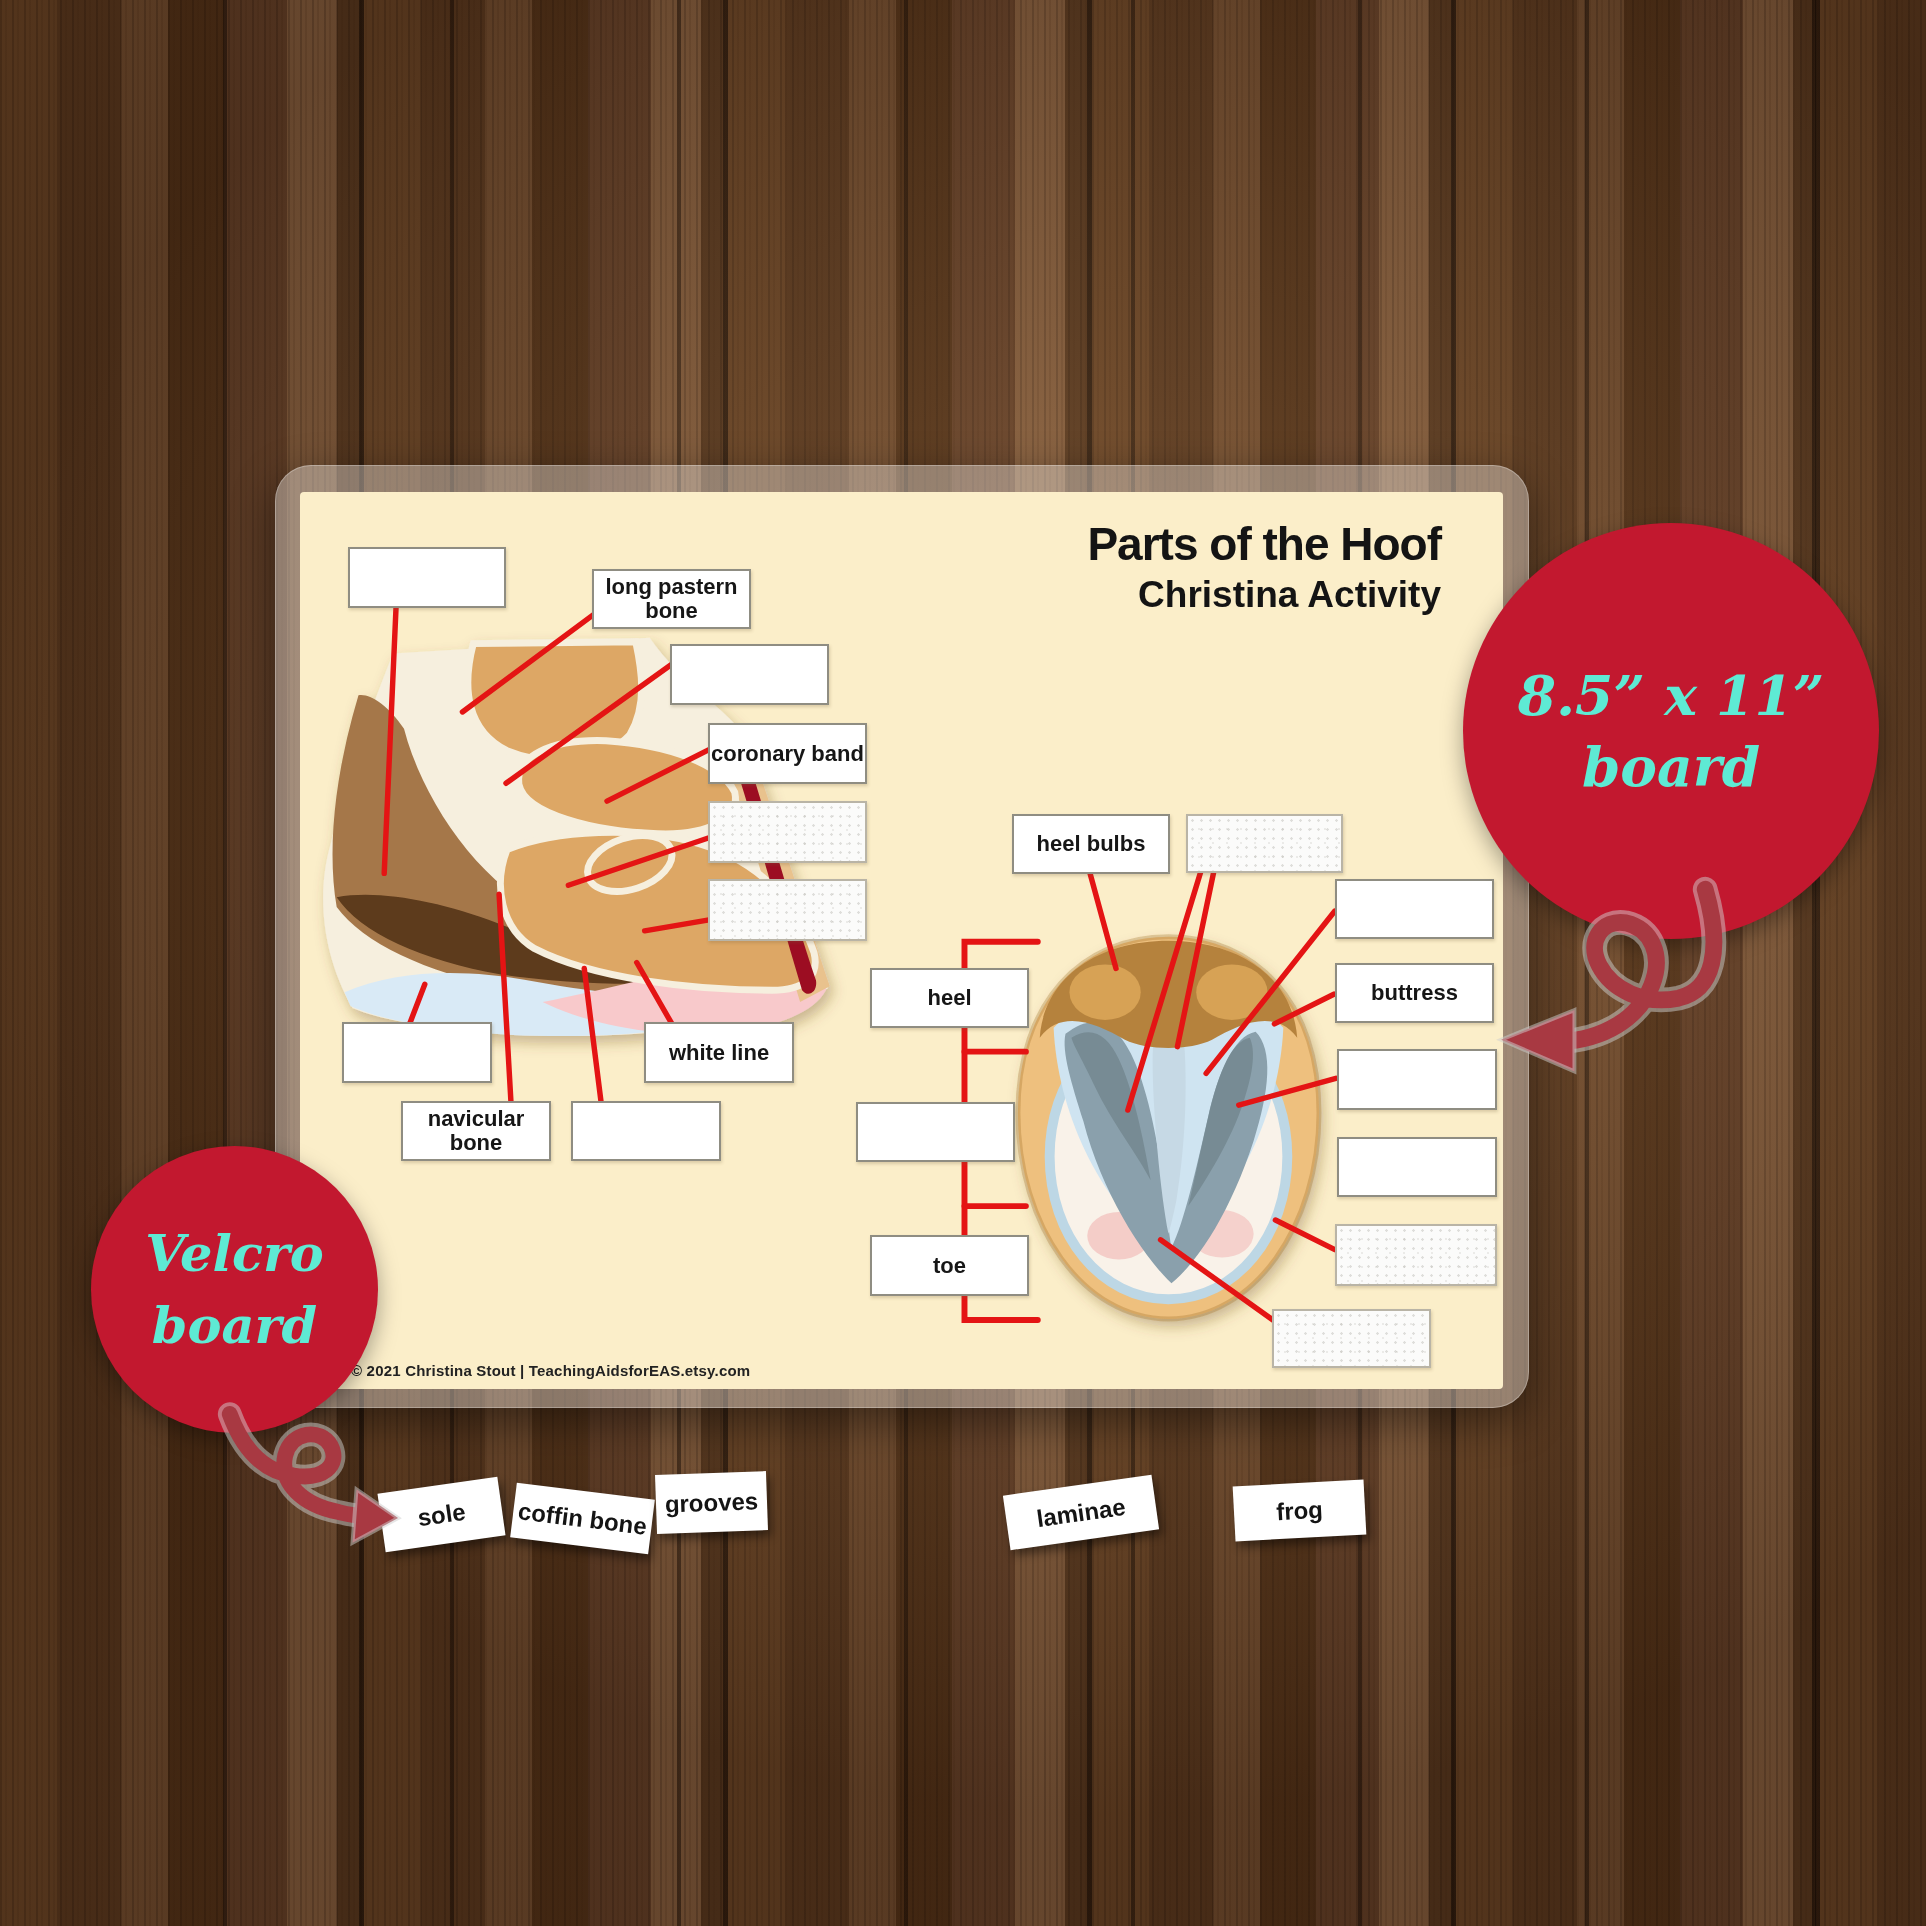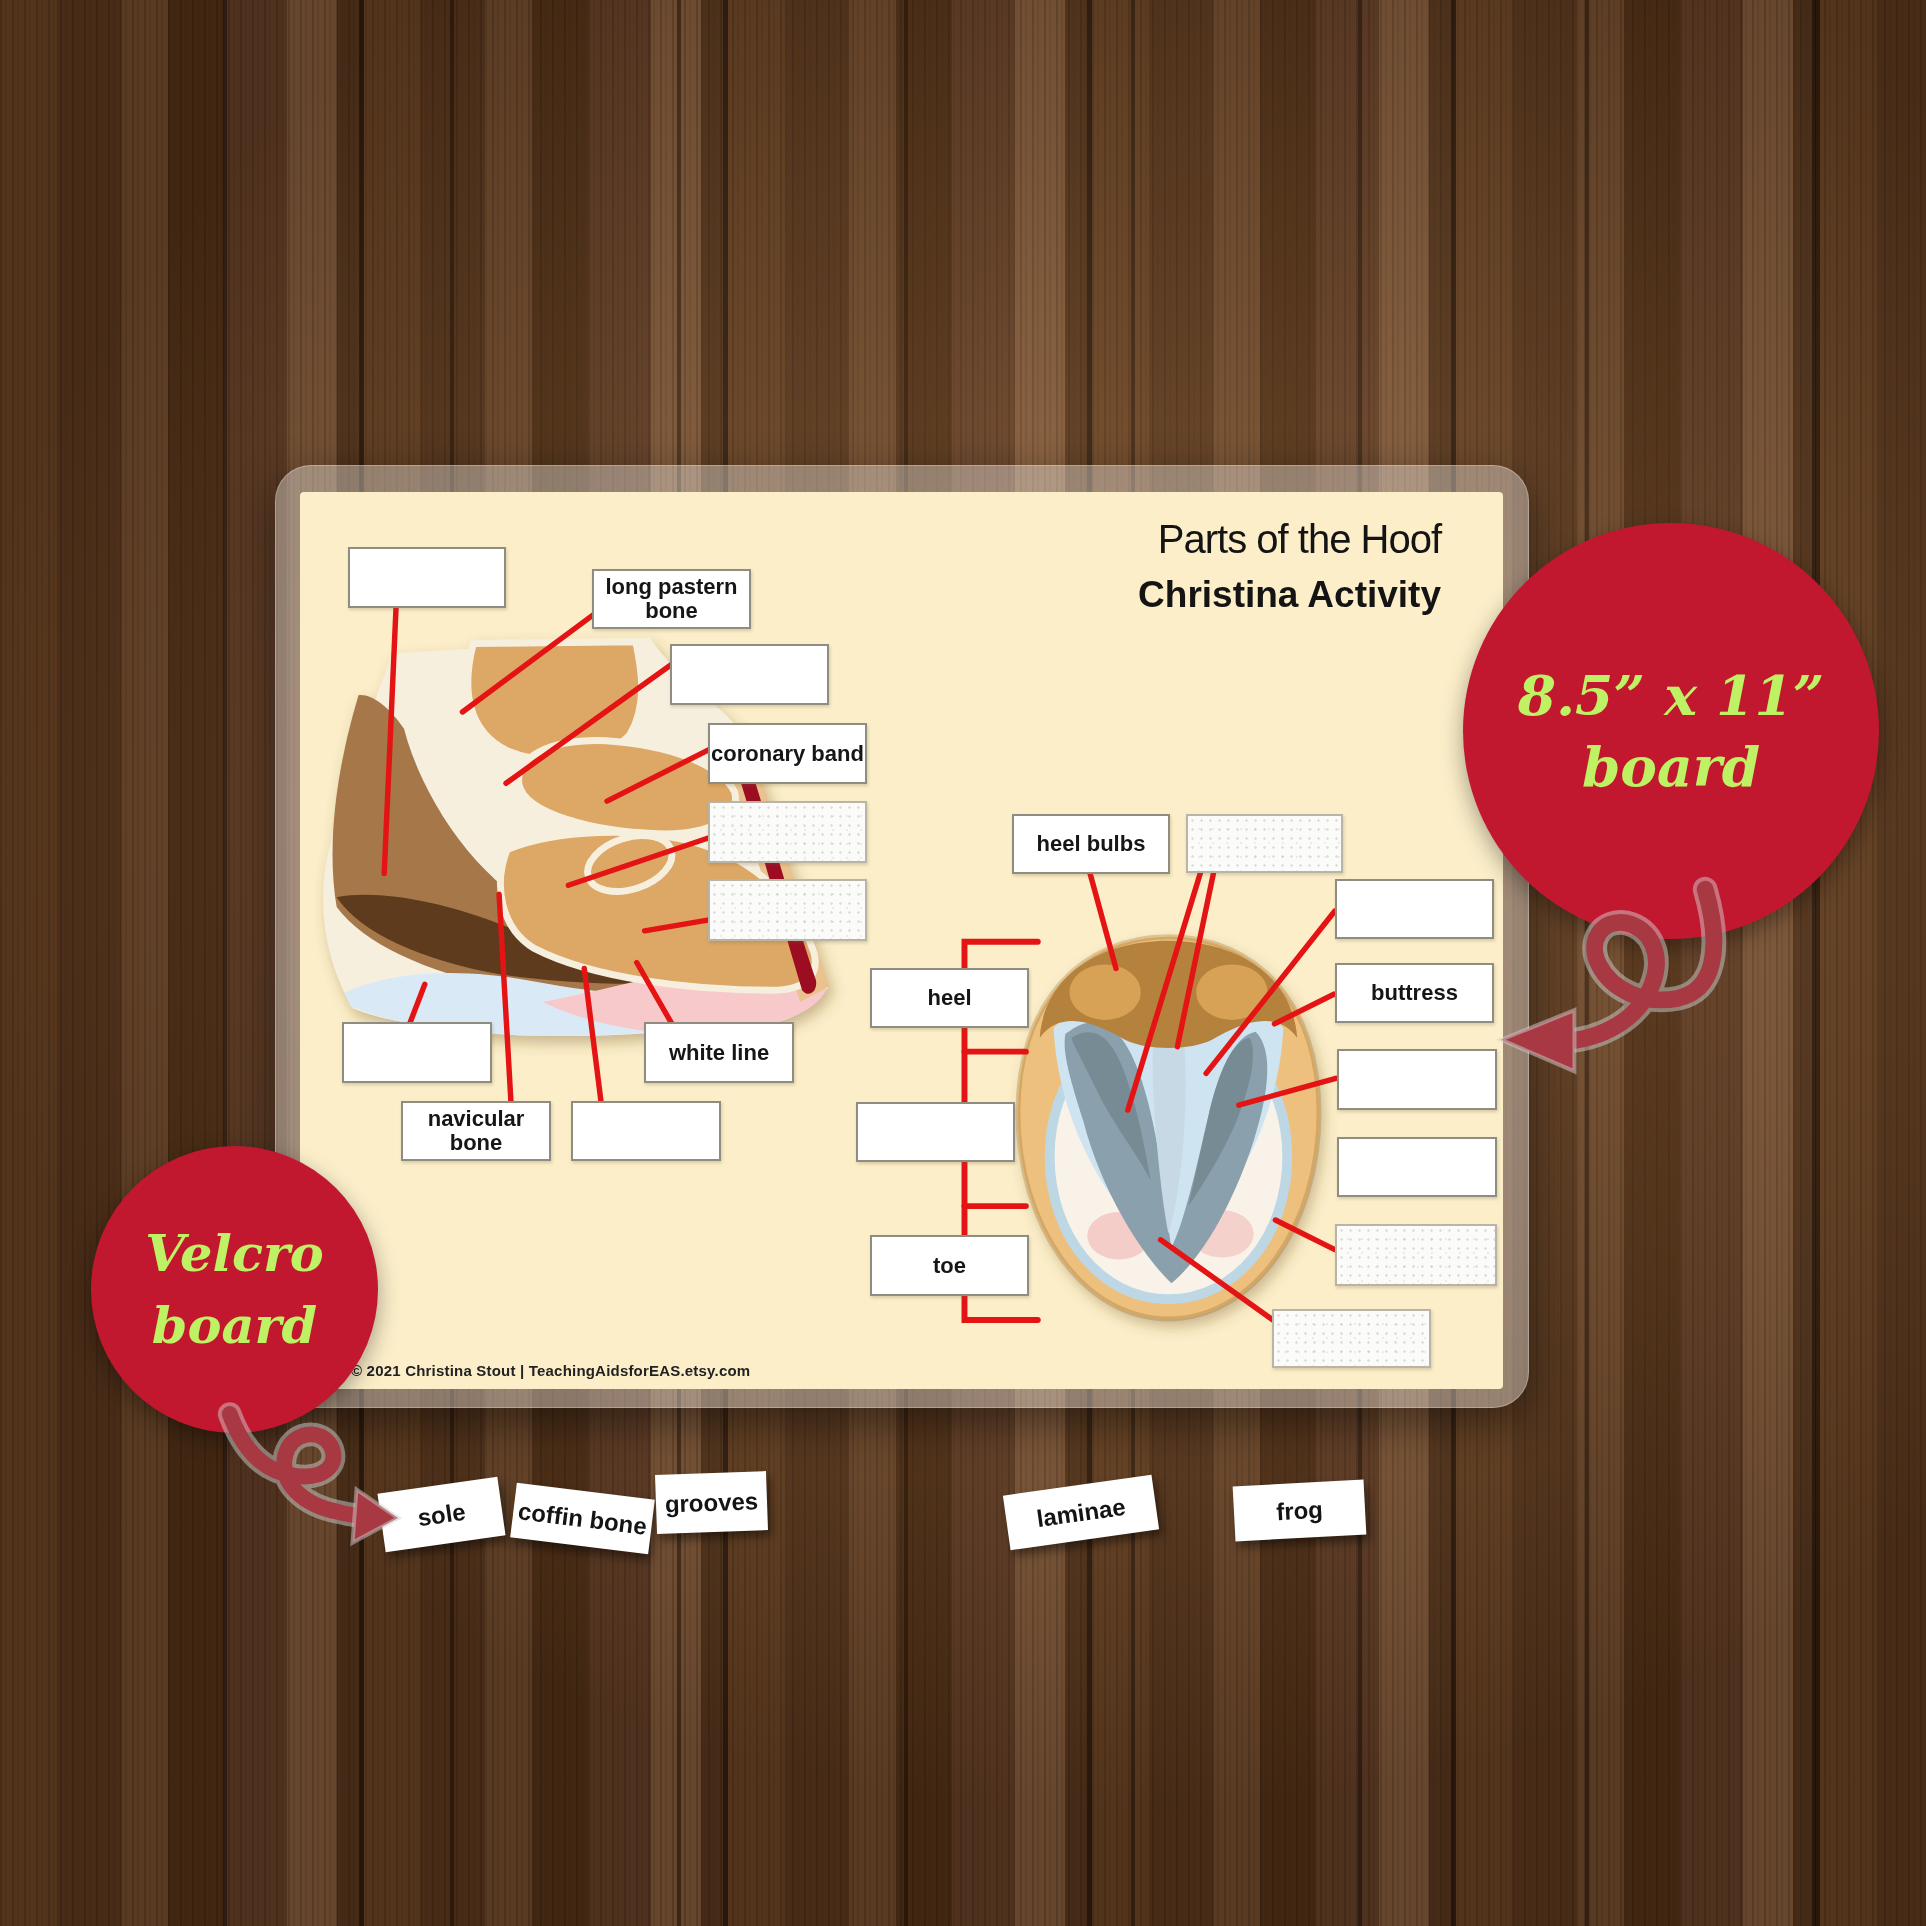--- a/index.html
+++ b/index.html
@@ -11,40 +11,40 @@
       repeating-linear-gradient(90deg, rgba(25,11,4,.20) 0 2px, rgba(0,0,0,0) 2px 5px, rgba(70,38,16,.16) 5px 7px, rgba(0,0,0,0) 7px 12px),
       repeating-linear-gradient(90deg, transparent 0 359px, rgba(14,6,2,.55) 359px 364px),
       repeating-linear-gradient(90deg, transparent 0 223px, rgba(14,6,2,.5) 223px 227px),
       repeating-linear-gradient(90deg, #6e4727 0 57px, #5e3b20 57px 121px, #775031 121px 168px, #563419 168px 224px, #69432a 224px 287px, #8a6140 287px 337px, #5b3a20 337px 364px);
   }
   .laminate{position:absolute;left:275px;top:465px;width:1254px;height:943px;
     background:rgba(226,222,218,.42);border-radius:36px;
     box-shadow:0 14px 44px rgba(0,0,0,.45), inset 0 0 0 1px rgba(255,255,255,.28);}
   .board{position:absolute;left:300px;top:492px;width:1203px;height:897px;
     background:#fbeec9;border-radius:4px;}
-  .page-title{position:absolute;top:517px;right:486px;font-size:40px;font-weight:normal;
+  .page-title{position:absolute;top:517px;right:486px;font-size:46px;font-weight:bold;
     color:#141414;letter-spacing:-1px;z-index:3;}
   .page-subtitle{position:absolute;top:574px;right:486px;font-size:37px;font-weight:bold;
     color:#141414;z-index:3;}
   .copyright{position:absolute;left:351px;top:1362px;font-size:15px;font-weight:bold;
     color:#222;z-index:3;letter-spacing:0.2px;text-align:center;}
   svg.layer{position:absolute;left:0;top:0;z-index:4;pointer-events:none;}
   svg.arrows{z-index:8;}
   .label-box{position:absolute;z-index:5;background:#fff;border:2px solid #8f8d82;
     display:flex;align-items:center;justify-content:center;text-align:center;
     font-weight:bold;font-size:22px;line-height:1.08;color:#161616;
     box-shadow:1px 2px 3px rgba(120,100,60,.25);}
   .label-box.velcro{background-color:#fbfbfa;border-color:#b9b4a6;
     background-image:
       radial-gradient(rgba(150,148,140,.28) 1px, transparent 1.5px),
       radial-gradient(rgba(170,168,160,.20) 1px, transparent 1.5px);
     background-size:9px 9px,14px 14px;background-position:0 0,4px 6px;}
   .badge{position:absolute;border-radius:50%;background:#c2182f;z-index:7;
     display:flex;flex-direction:column;align-items:center;justify-content:center;
-    color:#bef264;font-family:"DejaVu Serif","Liberation Serif",serif;
+    color:#5eead4;font-family:"DejaVu Serif","Liberation Serif",serif;
     font-style:italic;font-weight:bold;text-align:center;
     box-shadow:0 8px 22px rgba(0,0,0,.35);}
   .badge .ln{display:block;}
   .badge-size{left:1463px;top:523px;width:416px;height:416px;font-size:55px;line-height:1.3;}
   .badge-velcro{left:91px;top:1146px;width:287px;height:287px;font-size:51px;line-height:1.4;}
   .tile{position:absolute;z-index:3;background:#fff;display:flex;align-items:center;
     justify-content:center;font-weight:bold;font-size:24px;color:#141414;
     box-shadow:3px 6px 10px rgba(0,0,0,.45);}
 </style>
 </head>

